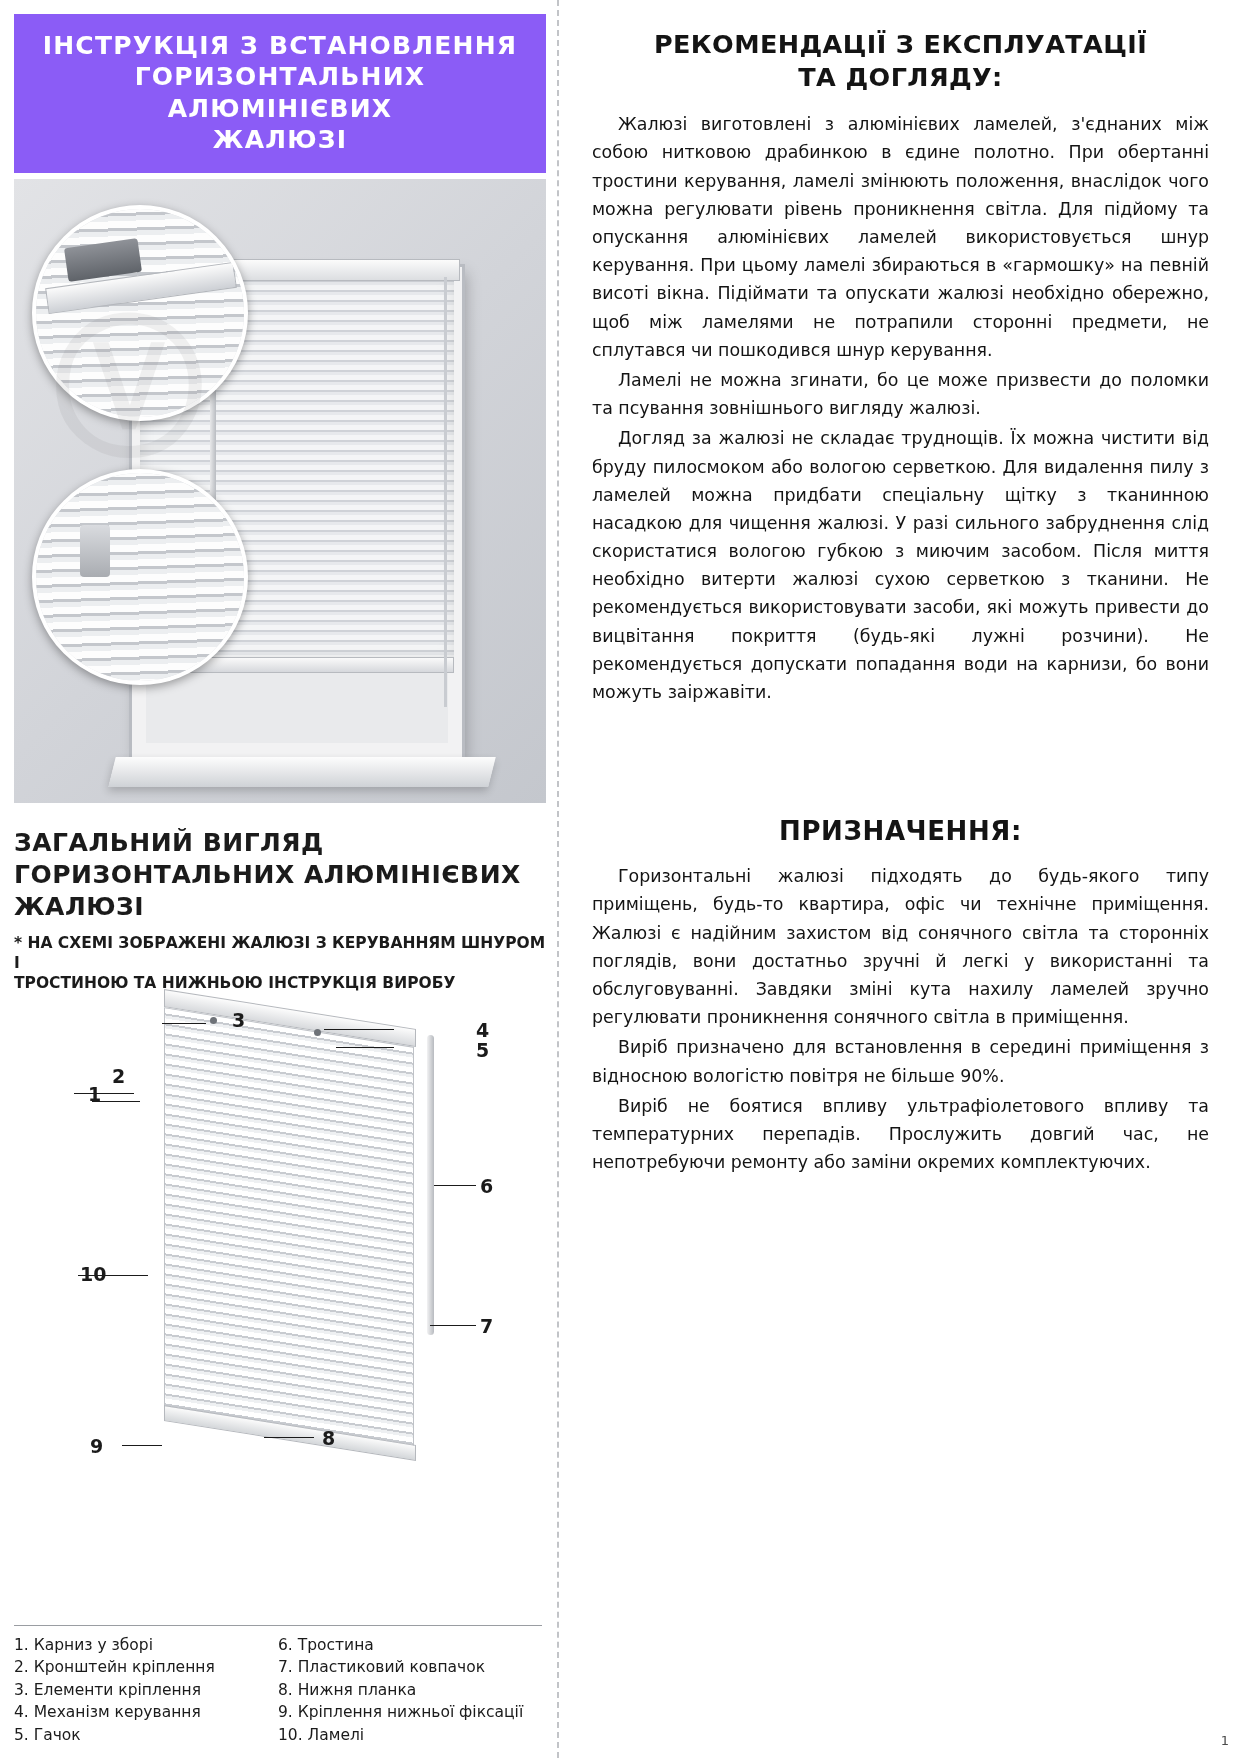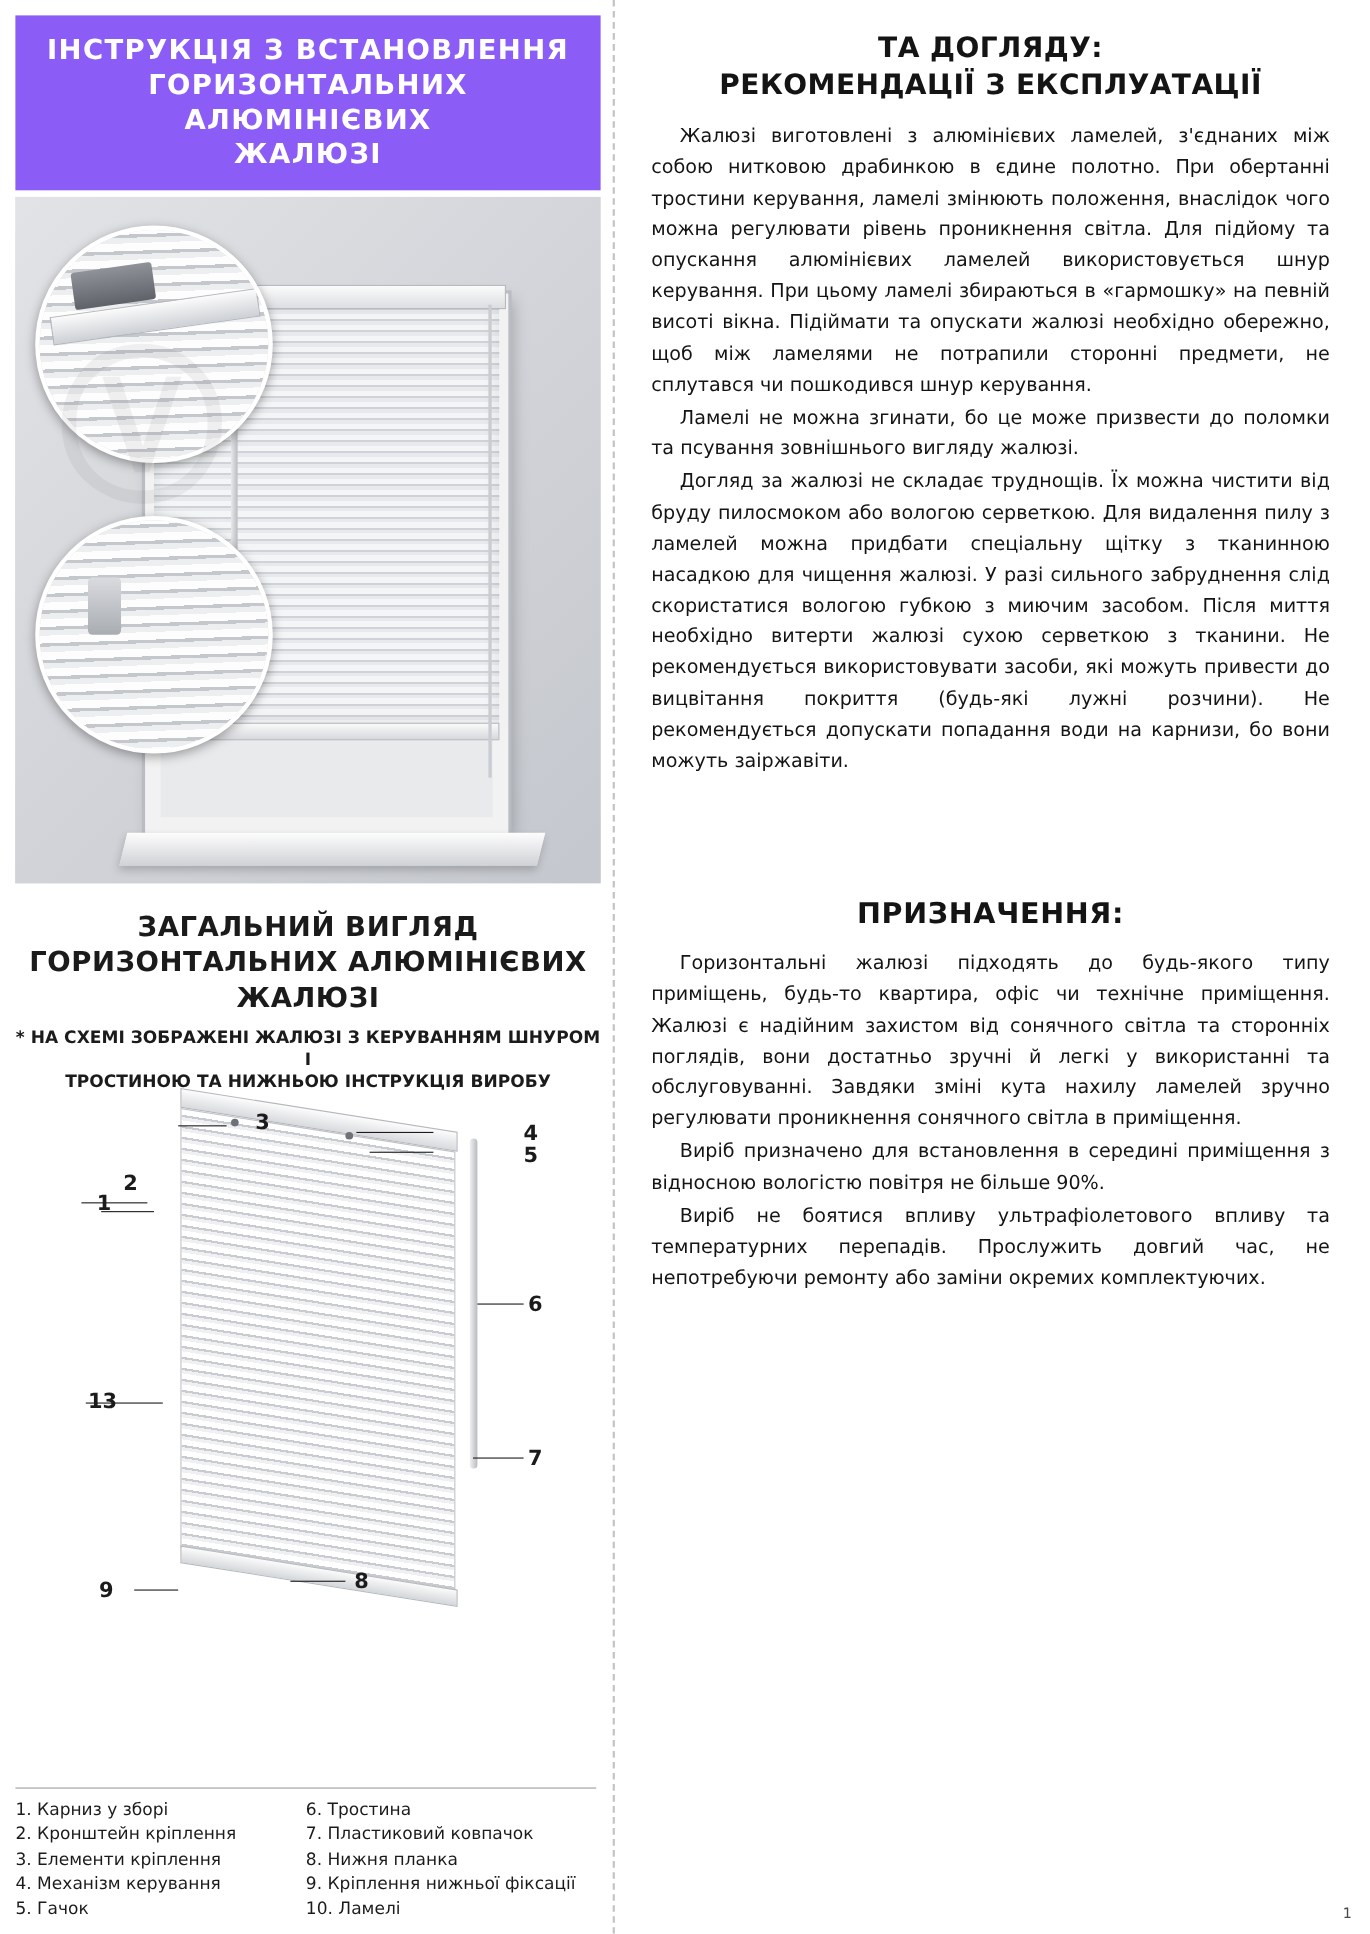--- a/index.html
+++ b/index.html
@@ -127,21 +127,21 @@
     color:rgba(120,120,120,.10);
     font-size:150px;font-weight:bold;
     pointer-events:none;
     font-family:"DejaVu Serif", serif;
   }
   .wmark.a{left:40px;top:110px;}
 
   
   .left-sub{
     margin:24px 10px 0 14px;
-    text-align:center;
+    text-align:left;
   }
   .left-sub .title{
     font-weight:bold;font-size:25px;line-height:1.28;color:#1b1b1b;
     letter-spacing:.5px;
   }
   .left-sub .note{
     margin-top:10px;
     font-weight:bold;font-size:15.5px;line-height:1.3;color:#1b1b1b;
   }
   .diagram{
@@ -298,21 +298,21 @@
       <div class="dg-line" style="left:108px;top:440px;width:40px;"></div>
       <div class="dg-line" style="left:250px;top:432px;width:50px;"></div>
 
       <div class="dg-num" style="left:218px;top:4px">3</div>
       <div class="dg-num" style="left:462px;top:14px">4</div>
       <div class="dg-num" style="left:462px;top:34px">5</div>
       <div class="dg-num" style="left:74px;top:78px">1</div>
       <div class="dg-num" style="left:98px;top:60px">2</div>
       <div class="dg-num" style="left:466px;top:170px">6</div>
       <div class="dg-num" style="left:466px;top:310px">7</div>
-      <div class="dg-num" style="left:66px;top:258px">13</div>
+      <div class="dg-num" style="left:66px;top:258px">10</div>
       <div class="dg-num" style="left:76px;top:430px">9</div>
       <div class="dg-num" style="left:308px;top:422px">8</div>
     </div>
 
     <div class="legend">
       <div class="col">
         <div>1. Карниз у зборі</div>
         <div>2. Кронштейн кріплення</div>
         <div>3. Елементи кріплення</div>
         <div>4. Механізм керування</div>
@@ -325,22 +325,22 @@
         <div>9. Кріплення нижньої фіксації</div>
         <div>10. Ламелі</div>
       </div>
     </div>
   </div>
 
   <div class="vsep"></div>
 
   <div class="right-col">
     <div class="r-title">
+      <div>РЕКОМЕНДАЦІЇ З ЕКСПЛУАТАЦІЇ</div>
       <div>ТА ДОГЛЯДУ:</div>
-      <div>РЕКОМЕНДАЦІЇ З ЕКСПЛУАТАЦІЇ</div>
     </div>
 
     <div class="r-body">
       <p>Жалюзі виготовлені з алюмінієвих ламелей, з'єднаних між собою нитковою драбинкою в єдине полотно. При обертанні тростини керування, ламелі змінюють положення, внаслідок чого можна регулювати рівень проникнення світла. Для підйому та опускання алюмінієвих ламелей використовується шнур керування. При цьому ламелі збираються в «гармошку» на певній висоті вікна. Підіймати та опускати жалюзі необхідно обережно, щоб між ламелями не потрапили сторонні предмети, не сплутався чи пошкодився шнур керування.</p>
       <p>Ламелі не можна згинати, бо це може призвести до поломки та псування зовнішнього вигляду жалюзі.</p>
       <p>Догляд за жалюзі не складає труднощів. Їх можна чистити від бруду пилосмоком або вологою серветкою. Для видалення пилу з ламелей можна придбати спеціальну щітку з тканинною насадкою для чищення жалюзі. У разі сильного забруднення слід скористатися вологою губкою з миючим засобом. Після миття необхідно витерти жалюзі сухою серветкою з тканини. Не рекомендується використовувати засоби, які можуть привести до вицвітання покриття (будь-які лужні розчини). Не рекомендується допускати попадання води на карнизи, бо вони можуть заіржавіти.</p>
     </div>
 
     <div class="r-title2">ПРИЗНАЧЕННЯ:</div>
 

